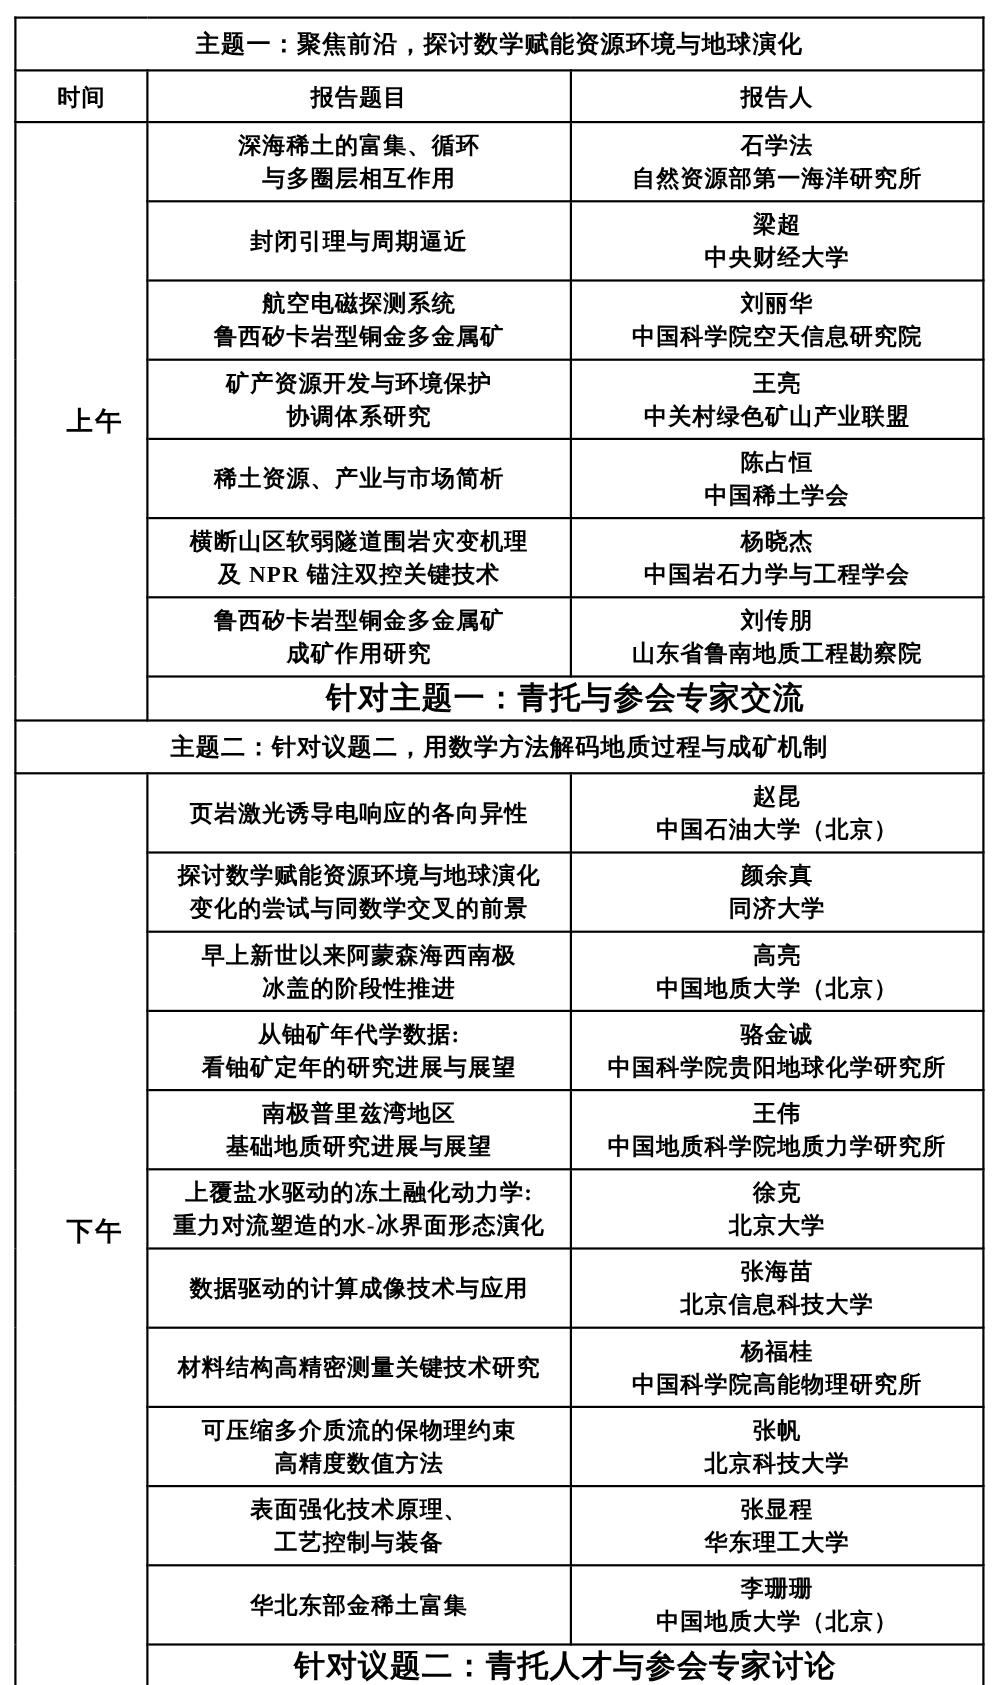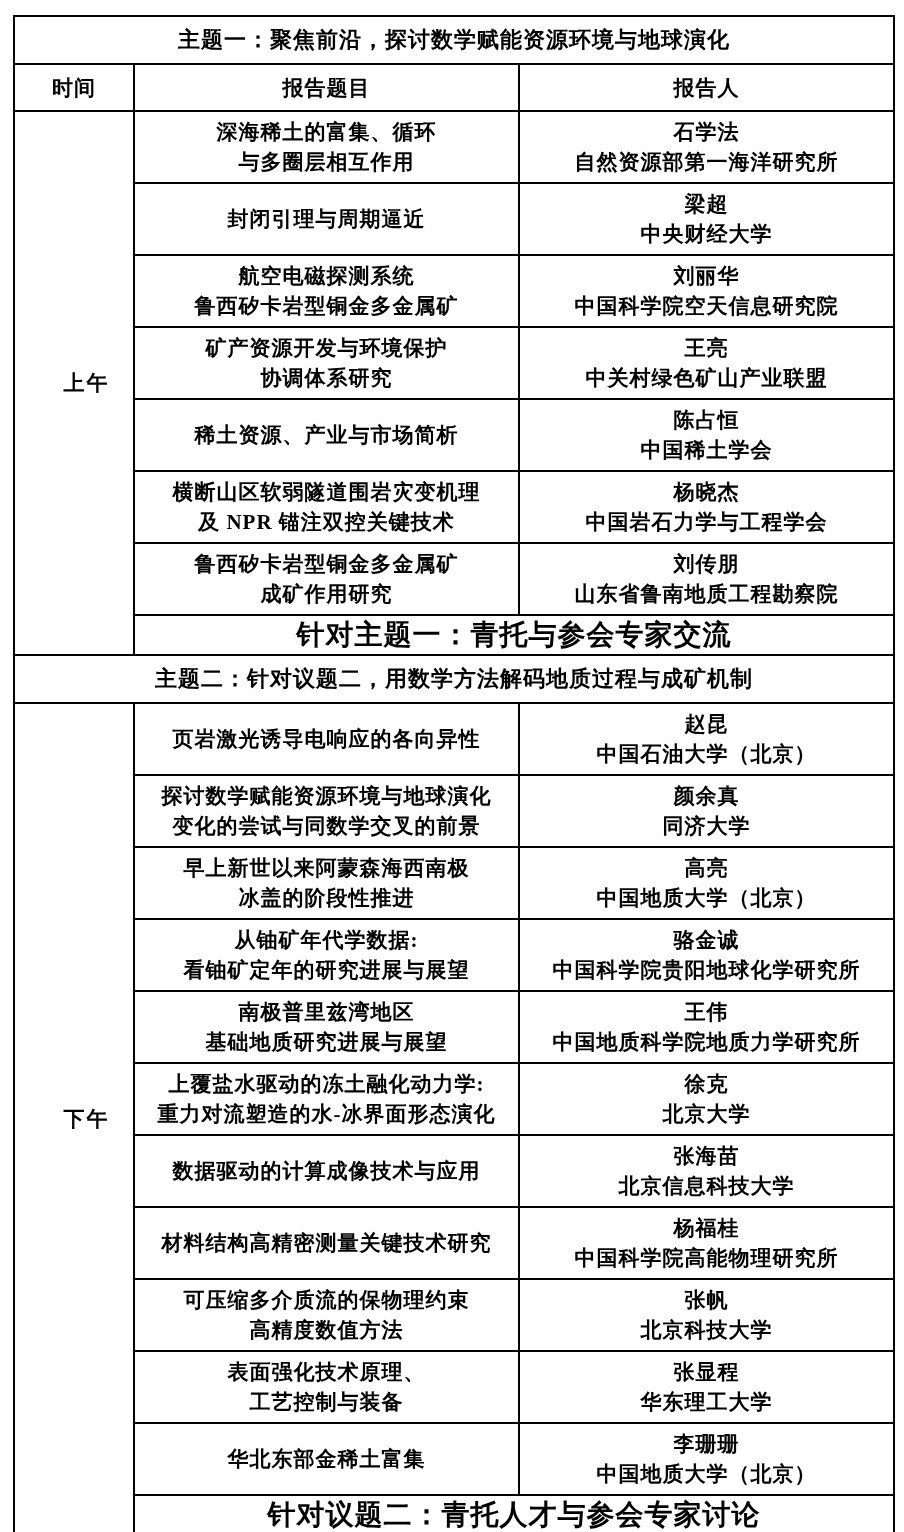--- a/index.html
+++ b/index.html
@@ -15,21 +15,21 @@
   }
   td{
     border:2px solid #000;
     text-align:center;vertical-align:middle;
     font-weight:700;padding:0;
     letter-spacing:1px;
     margin-left:20px;
   }
   .section-title-cell{height:46px;font-size:22px;}
   .colhead-cell{height:45px;font-size:21px;font-family:Liberation Serif, serif;}
-  .time-cell{font-size:21px;letter-spacing:2px;padding-left:25px;}
+  .time-cell{font-size:24px;letter-spacing:2px;padding-left:25px;}
   .talk-title-cell,.speaker-cell{padding:5px 4px;font-size:21px;}
   .line{line-height:30px;white-space:nowrap;}
   .discussion-cell{height:38px;font-size:28px;}
 </style>
 </head>
 <body>
 
 <div class="page">
   <table class="schedule">
     <colgroup>

